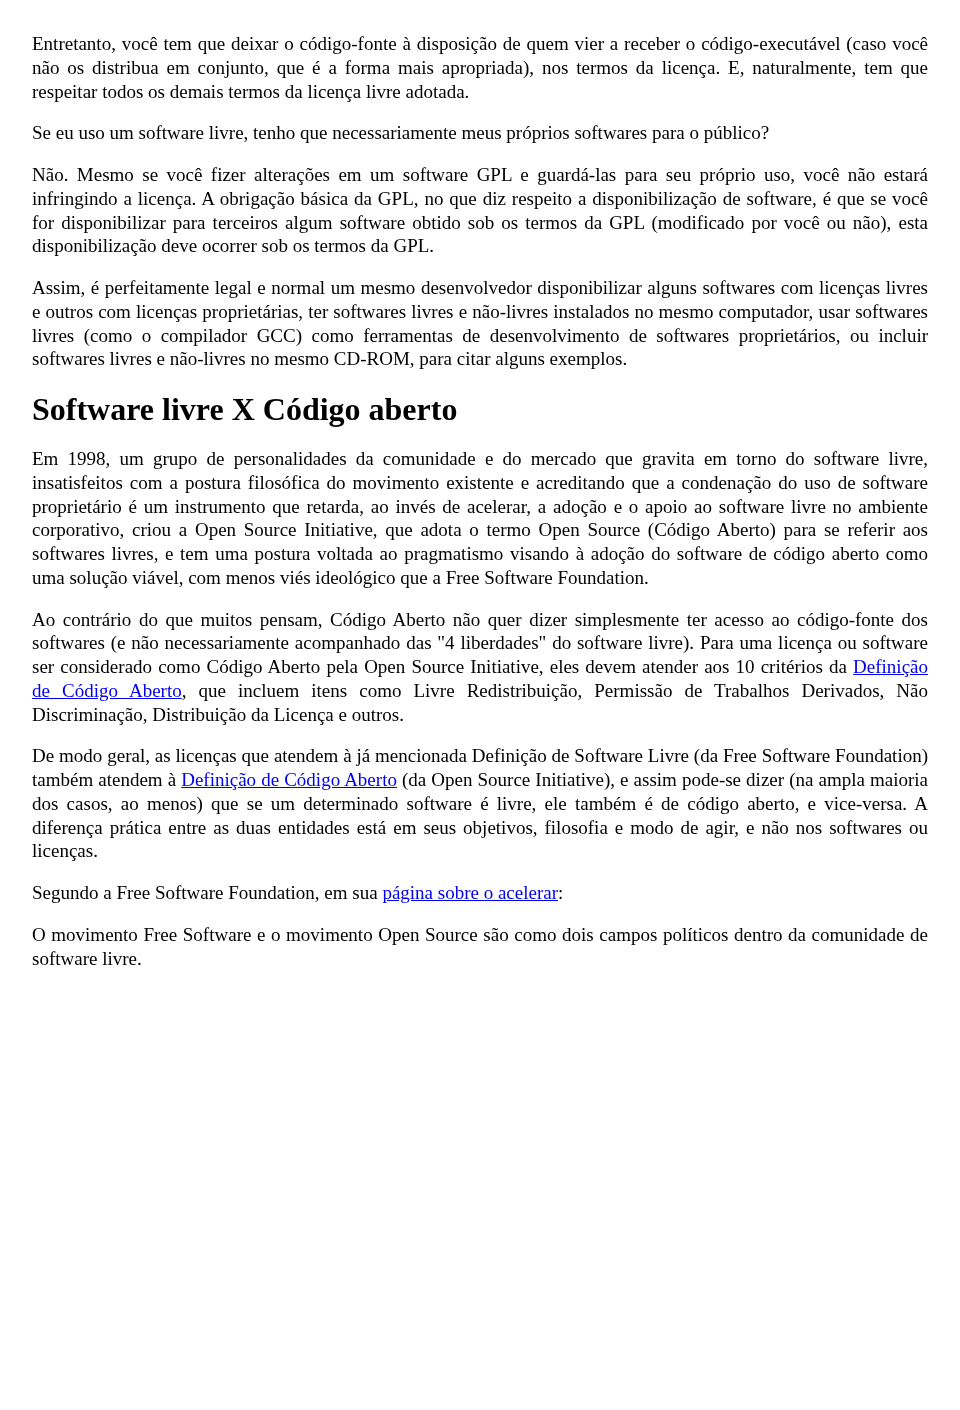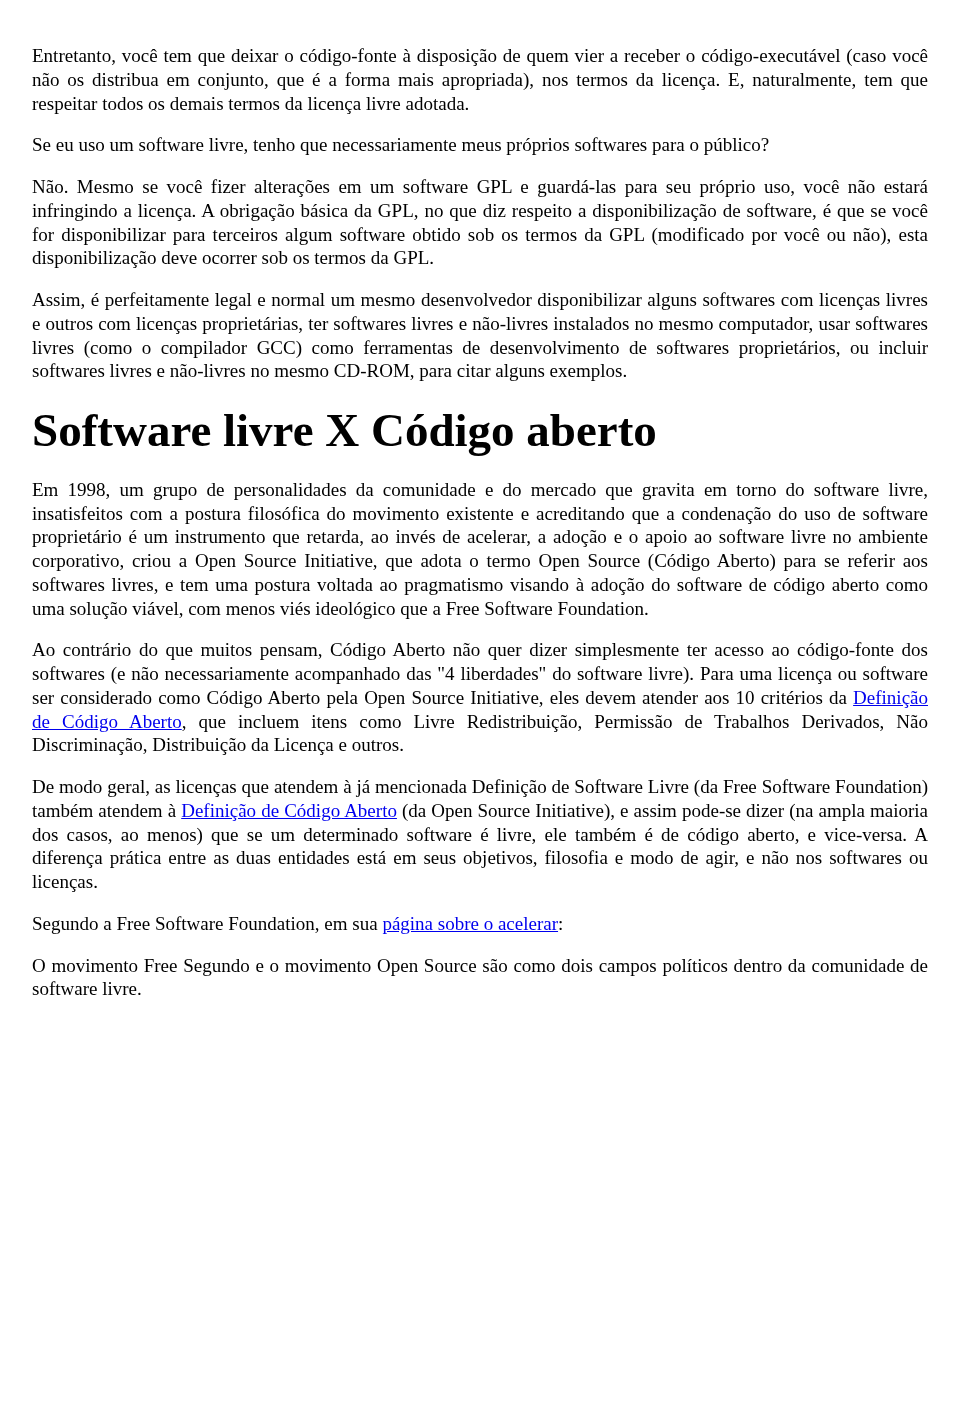--- a/index.html
+++ b/index.html
@@ -8,24 +8,24 @@
     line-height: 1.25;
     color: #000;
     margin: 0;
     padding: 28px 32px;
     width: 960px;
     box-sizing: border-box;
     background: #fff;
     text-align: justify;
   }
   p {
-    margin: 16px 0 18px 0;
+    margin: 4px 0 18px 0;
   }
   h1 {
-    font-size: 47px;
+    font-size: 32px;
     font-weight: bold;
     margin: 18px 0 18px 0;
     text-align: left;
   }
   a {
     color: #0000EE;
     text-decoration: underline;
   }
 </style>
 </head>
@@ -42,13 +42,13 @@
 <h1>Software livre X Código aberto</h1>
 
 <p>Em 1998, um grupo de personalidades da comunidade e do mercado que gravita em torno do software livre, insatisfeitos com a postura filosófica do movimento existente e acreditando que a condenação do uso de software proprietário é um instrumento que retarda, ao invés de acelerar, a adoção e o apoio ao software livre no ambiente corporativo, criou a Open Source Initiative, que adota o termo Open Source (Código Aberto) para se referir aos softwares livres, e tem uma postura voltada ao pragmatismo visando à adoção do software de código aberto como uma solução viável, com menos viés ideológico que a Free Software Foundation.</p>
 
 <p><span>Ao contrário do que muitos pensam, Código Aberto não quer dizer simplesmente ter acesso ao código-fonte dos softwares (e não necessariamente acompanhado das "4 liberdades" do software livre). Para uma licença ou software ser considerado como Código Aberto pela Open Source Initiative, eles devem atender aos 10 critérios da </span><a href="#">Definição de Código Aberto</a><span>, que incluem itens como Livre Redistribuição, Permissão de Trabalhos Derivados, Não Discriminação, Distribuição da Licença e outros.</span></p>
 
 <p><span>De modo geral, as licenças que atendem à já mencionada Definição de Software Livre (da Free Software Foundation) também atendem à </span><a href="#">Definição de Código Aberto</a><span> (da Open Source Initiative), e assim pode-se dizer (na ampla maioria dos casos, ao menos) que se um determinado software é livre, ele também é de código aberto, e vice-versa. A diferença prática entre as duas entidades está em seus objetivos, filosofia e modo de agir, e não nos softwares ou licenças.</span></p>
 
 <p><span>Segundo a Free Software Foundation, em sua </span><a href="#">página sobre o acelerar</a><span>:</span></p>
 
-<p>O movimento Free Segundo e o movimento Open Source são como dois campos políticos dentro da comunidade de software livre.</p>
+<p>O movimento Free Software e o movimento Open Source são como dois campos políticos dentro da comunidade de software livre.</p>
 
 </body></html>

